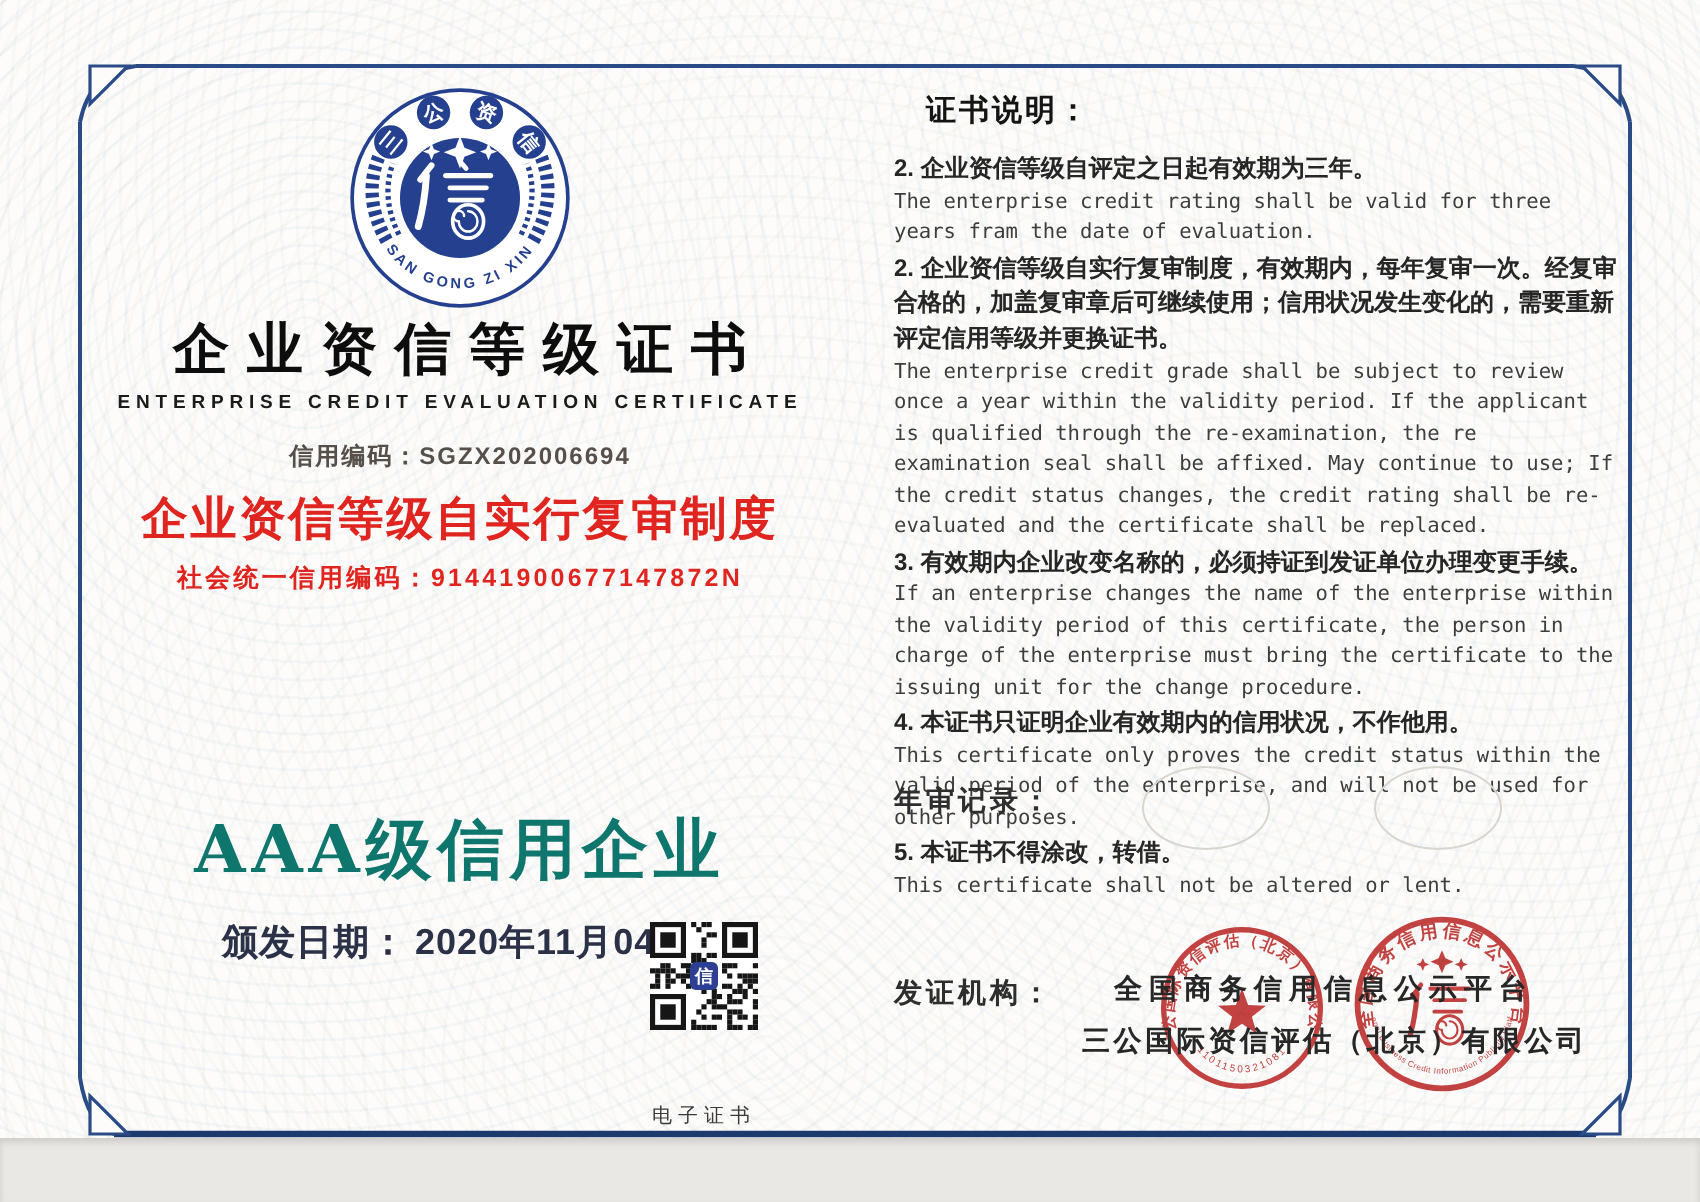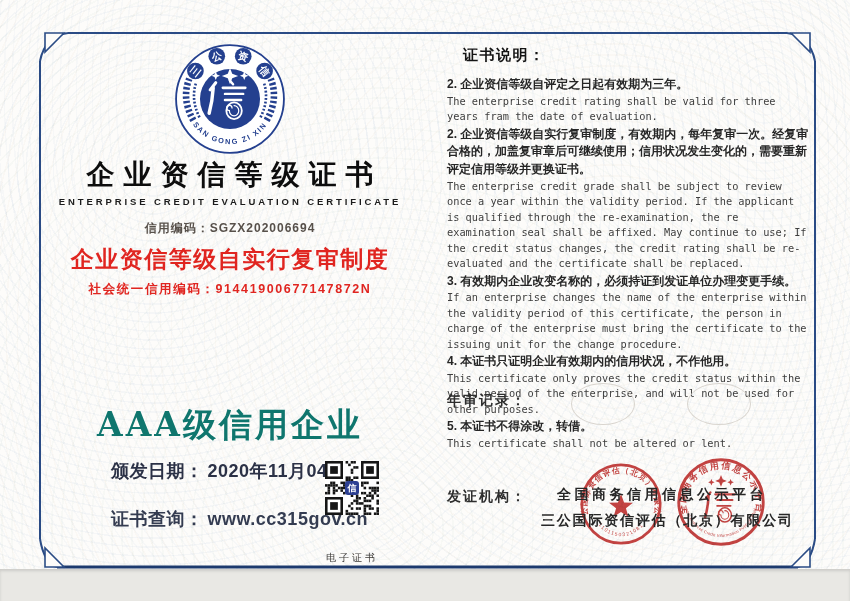--- a/index.html
+++ b/index.html
@@ -154,23 +154,20 @@
 
     <div class="abs uscc">
       <span>社会统一信用编码：</span><span>91441900677147872N</span>
     </div>
 
 
     <div class="abs rating">AAA级信用企业</div>
 
     <div class="abs date-line dl-1">
       <span>颁发日期：</span><span class="val">2020年11月04日</span>
-    </div>
-    <div class="abs date-line dl-3">
-      <span>证书查询：</span><span class="val">www.cc315gov.cn</span>
     </div>
 
     <div class="abs qr-wrap">
       <svg id="qr" width="54" height="54" viewBox="0 0 54 54">
           <rect x="20.571428571428573" y="0" width="2.5714285714285716" height="2.5714285714285716" fill="#161616"></rect>
           <rect x="25.714285714285715" y="0" width="2.5714285714285716" height="2.5714285714285716" fill="#161616"></rect>
           <rect x="28.28571428571429" y="0" width="2.5714285714285716" height="2.5714285714285716" fill="#161616"></rect>
           <rect x="23.142857142857146" y="2.5714285714285716" width="2.5714285714285716" height="2.5714285714285716" fill="#161616"></rect>
           <rect x="28.28571428571429" y="5.142857142857143" width="2.5714285714285716" height="2.5714285714285716" fill="#161616"></rect>
           <rect x="30.85714285714286" y="5.142857142857143" width="2.5714285714285716" height="2.5714285714285716" fill="#161616"></rect>

